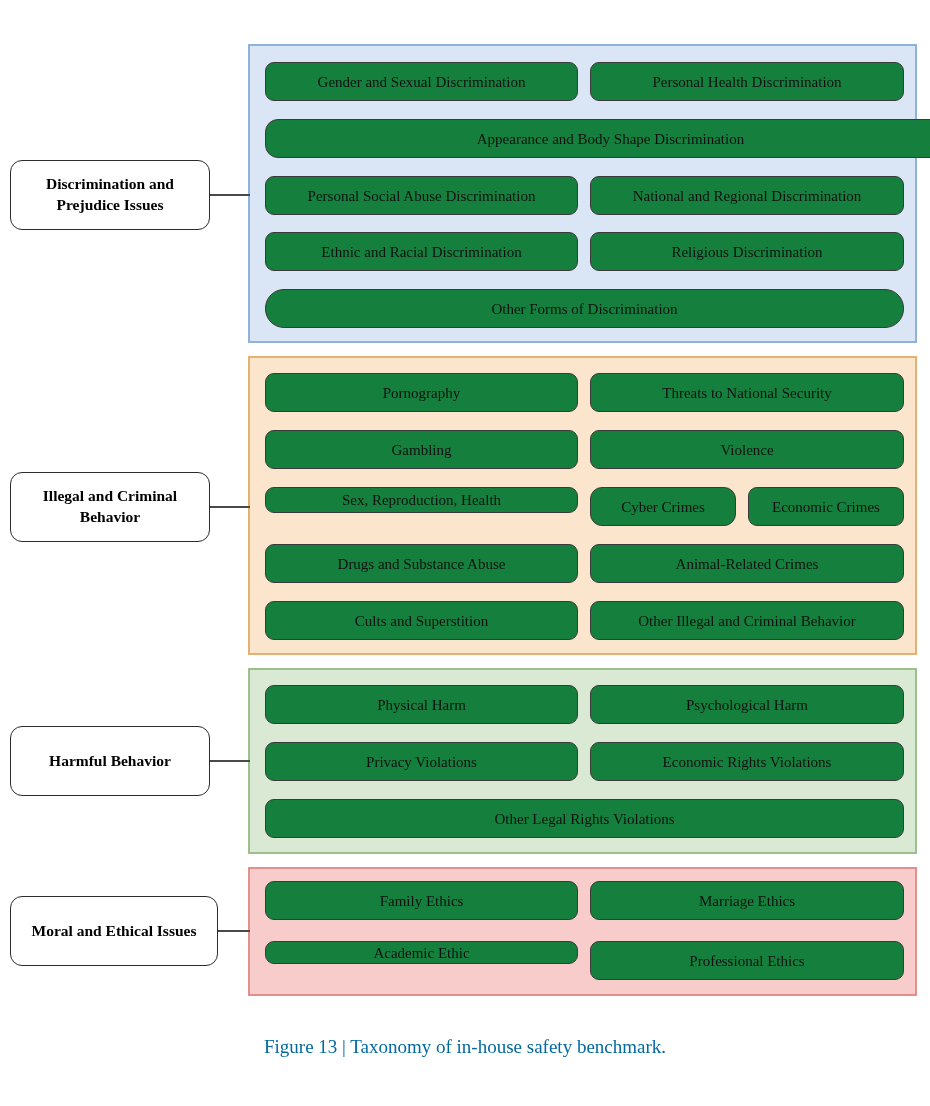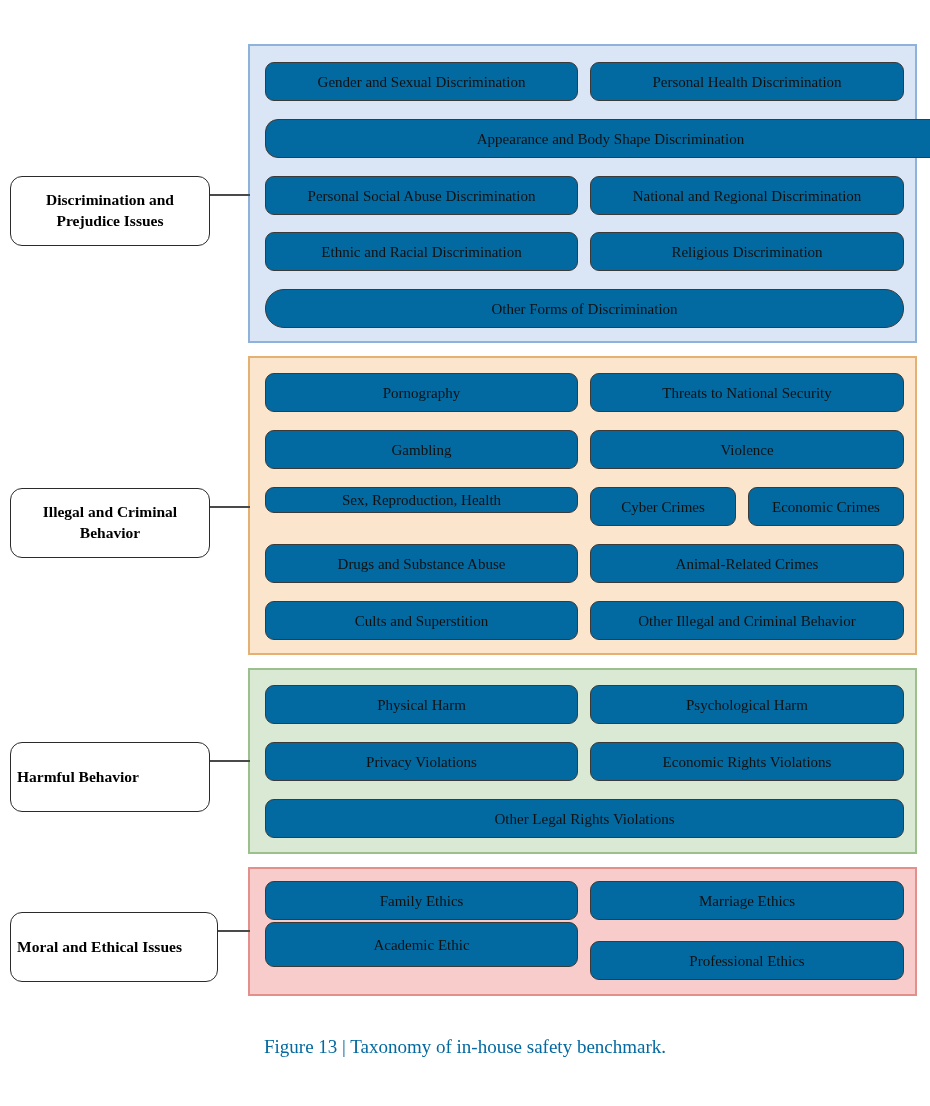--- a/index.html
+++ b/index.html
@@ -39,41 +39,41 @@
   
   .cat-box {
     position: absolute;
     left: 10px;
     box-sizing: border-box;
     background: #ffffff;
     border: 1.6px solid #2b2b2b;
     border-radius: 12px;
     display: flex;
     align-items: center;
+    justify-content: center;
     text-align: center;
     font-weight: bold;
     font-size: 15.5px;
     line-height: 1.35;
     color: #000000;
     padding: 4px 6px;
-    margin-top: 16px;
   }
 
   
   .connector {
     position: absolute;
     height: 1.6px;
     background: #4a4a4a;
   }
 
   
   .item {
     position: absolute;
     box-sizing: border-box;
-    background: #0369a1;
+    background: #15803d;
     border: 1.5px solid #3a3a3a;
     border-radius: 9px;
     display: flex;
     align-items: center;
     justify-content: center;
     text-align: center;
     font-size: 15px;
     line-height: 1.2;
     color: #111111;
     white-space: nowrap;
@@ -155,21 +155,21 @@
     <div class="item" style="left:265px; top:430px; width:313px; height:39px;">
       <span>Gambling</span>
     </div>
     <div class="item" style="left:590px; top:430px; width:314px; height:39px;">
       <span>Violence</span>
     </div>
 
     <div class="item" style="left:265px; top:487px; width:313px; height:26px;">
       <span>Sex, Reproduction, Health</span>
     </div>
-    <div class="item" style="left:590px; top:487px; width:146px; height:39px;">
+    <div class="item" style="left:590px; top:487px; width:146px; height:39px;border-radius:12px;">
       <span>Cyber Crimes</span>
     </div>
     <div class="item" style="left:748px; top:487px; width:156px; height:39px;">
       <span>Economic Crimes</span>
     </div>
 
     <div class="item" style="left:265px; top:544px; width:313px; height:39px;">
       <span>Drugs and Substance Abuse</span>
     </div>
     <div class="item" style="left:590px; top:544px; width:314px; height:39px;">
@@ -223,21 +223,21 @@
 
     <div class="connector" style="left:218px; top:930px; width:32px;"></div>
 
     <div class="item" style="left:265px; top:881px; width:313px; height:39px;">
       <span>Family Ethics</span>
     </div>
     <div class="item" style="left:590px; top:881px; width:314px; height:39px;">
       <span>Marriage Ethics</span>
     </div>
 
-    <div class="item" style="left:265px; top:922px; width:313px; height:45px;">
+    <div class="item" style="left:265px; top:941px; width:313px; height:23px;">
       <span>Academic Ethic</span>
     </div>
     <div class="item" style="left:590px; top:941px; width:314px; height:39px;">
       <span>Professional Ethics</span>
     </div>
   </div>
 
   <div id="caption">Figure 13 | Taxonomy of in-house safety benchmark.</div>
 
 </div>

